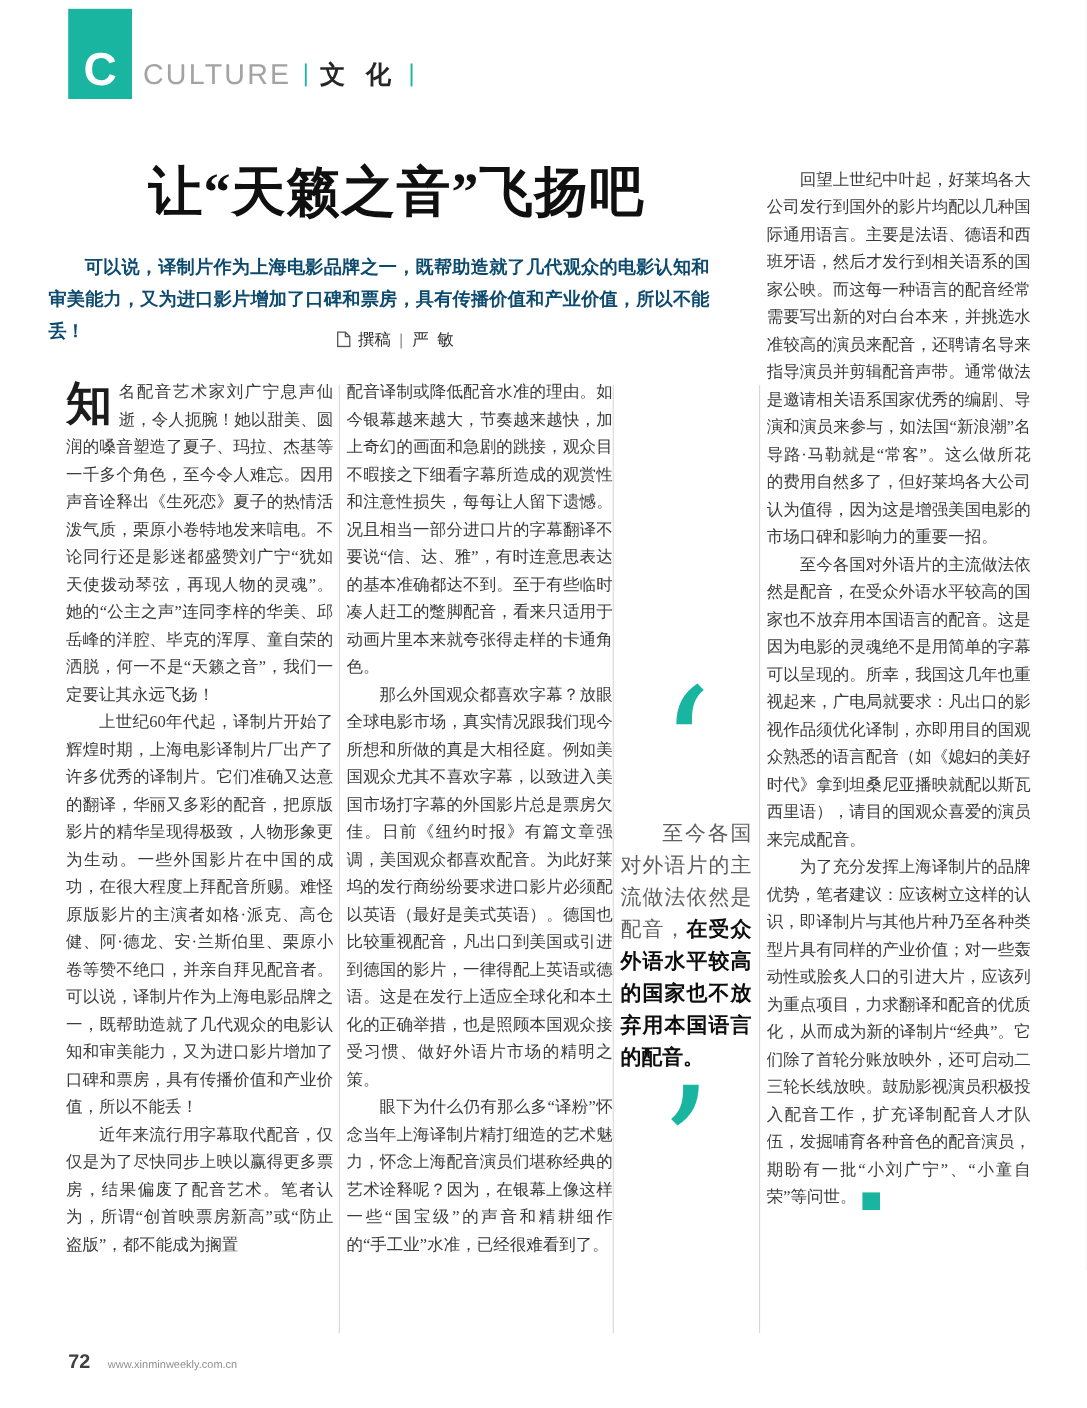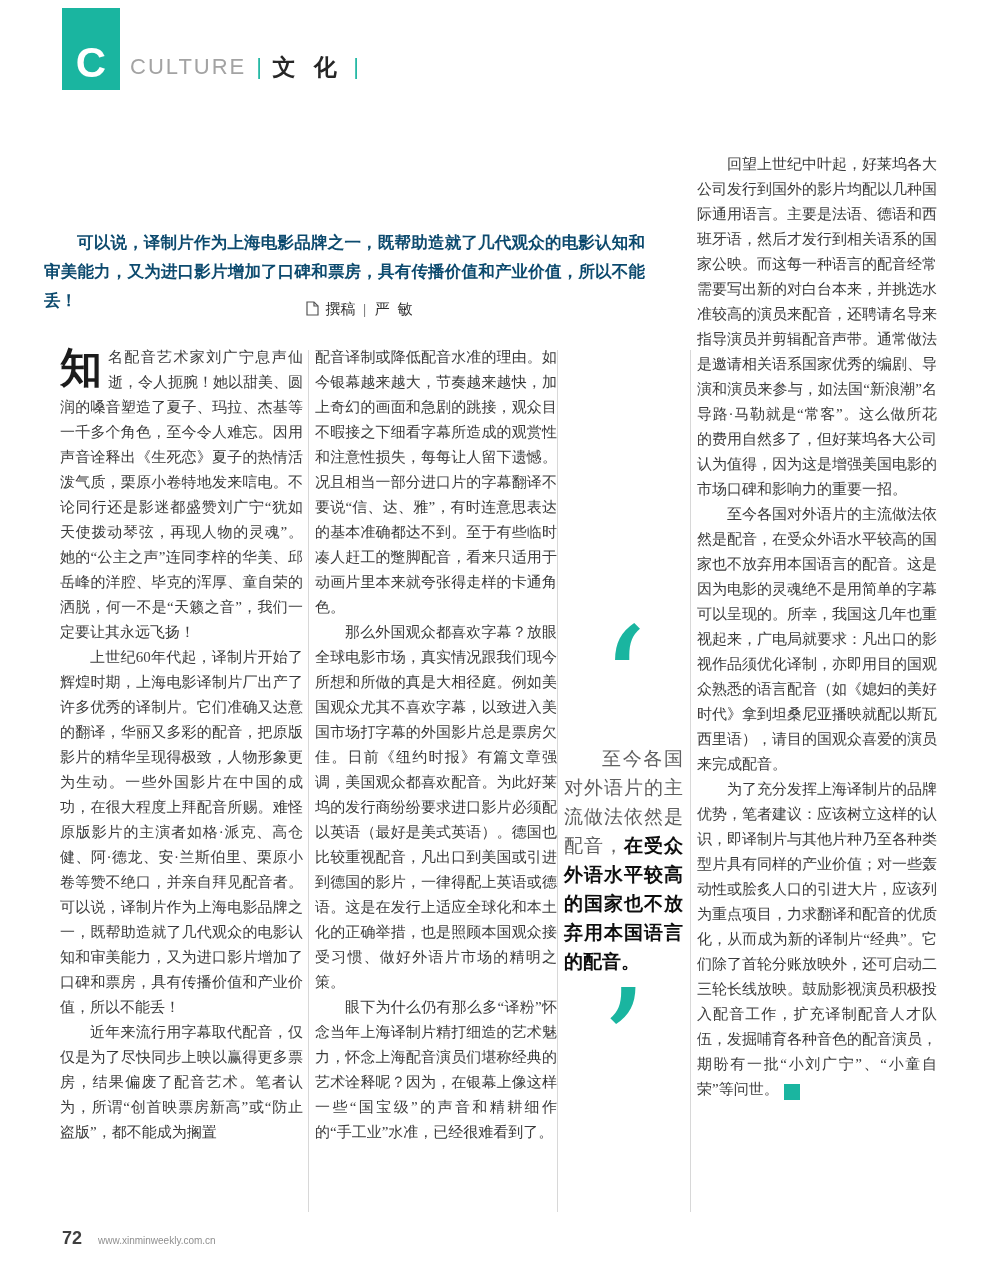--- a/index.html
+++ b/index.html
@@ -18,21 +18,21 @@
     display:flex;align-items:flex-end;justify-content:center;
     font-family:"Liberation Sans","DejaVu Sans",sans-serif;
     font-weight:bold;font-size:42px;line-height:1;
     padding-bottom:6px;box-sizing:border-box;
   }
   .section-line{
     position:absolute;left:130px;top:52px;height:30px;
     display:flex;align-items:center;gap:10px;
     font-family:"Liberation Sans","DejaVu Sans",sans-serif;
   }
-  .section-en{color:#a3a3a3;font-size:22px;letter-spacing:2px;}
+  .section-en{color:#a3a3a3;font-size:26px;letter-spacing:2px;}
   .section-bar{color:#1ab5a0;font-size:22px;font-weight:bold;transform:scaleX(.6);}
   .section-zh{color:#262626;font-size:23px;letter-spacing:6px;font-weight:600;}
   
   .title{
     position:absolute;left:60px;top:146px;width:601px;
     text-align:center;font-size:49px;font-weight:bold;color:#101010;
     letter-spacing:1px;line-height:1.2;
   }
   .intro{
     position:absolute;left:44px;top:228px;width:601px;
@@ -107,20 +107,21 @@
   <div class="logo-box">
     <span>C</span>
   </div>
   <div class="section-line">
     <span class="section-en">CULTURE</span>
     <span class="section-bar">|</span>
     <span class="section-zh">文 化</span>
     <span class="section-bar">|</span>
   </div>
 
+  <h1 class="title" style="margin:0;">让“天籁之音”飞扬吧</h1>
   <p class="intro">可以说，译制片作为上海电影品牌之一，既帮助造就了几代观众的电影认知和审美能力，又为进口影片增加了口碑和票房，具有传播价值和产业价值，所以不能丢！</p>
   <div class="byline">
     <span class="doc-icon">
       <svg width="13" height="15" viewBox="0 0 13 15">
           <path d="M1 1 h7 l4 4 v9 h-11 z" fill="none" stroke="#555" stroke-width="1.2"></path>
           <path d="M8 1 v4 h4" fill="none" stroke="#555" stroke-width="1.2"></path>
         </svg>
     </span><span>撰稿</span><span class="b-bar">|</span><span class="b-author">严 敏</span>
   </div>
 

